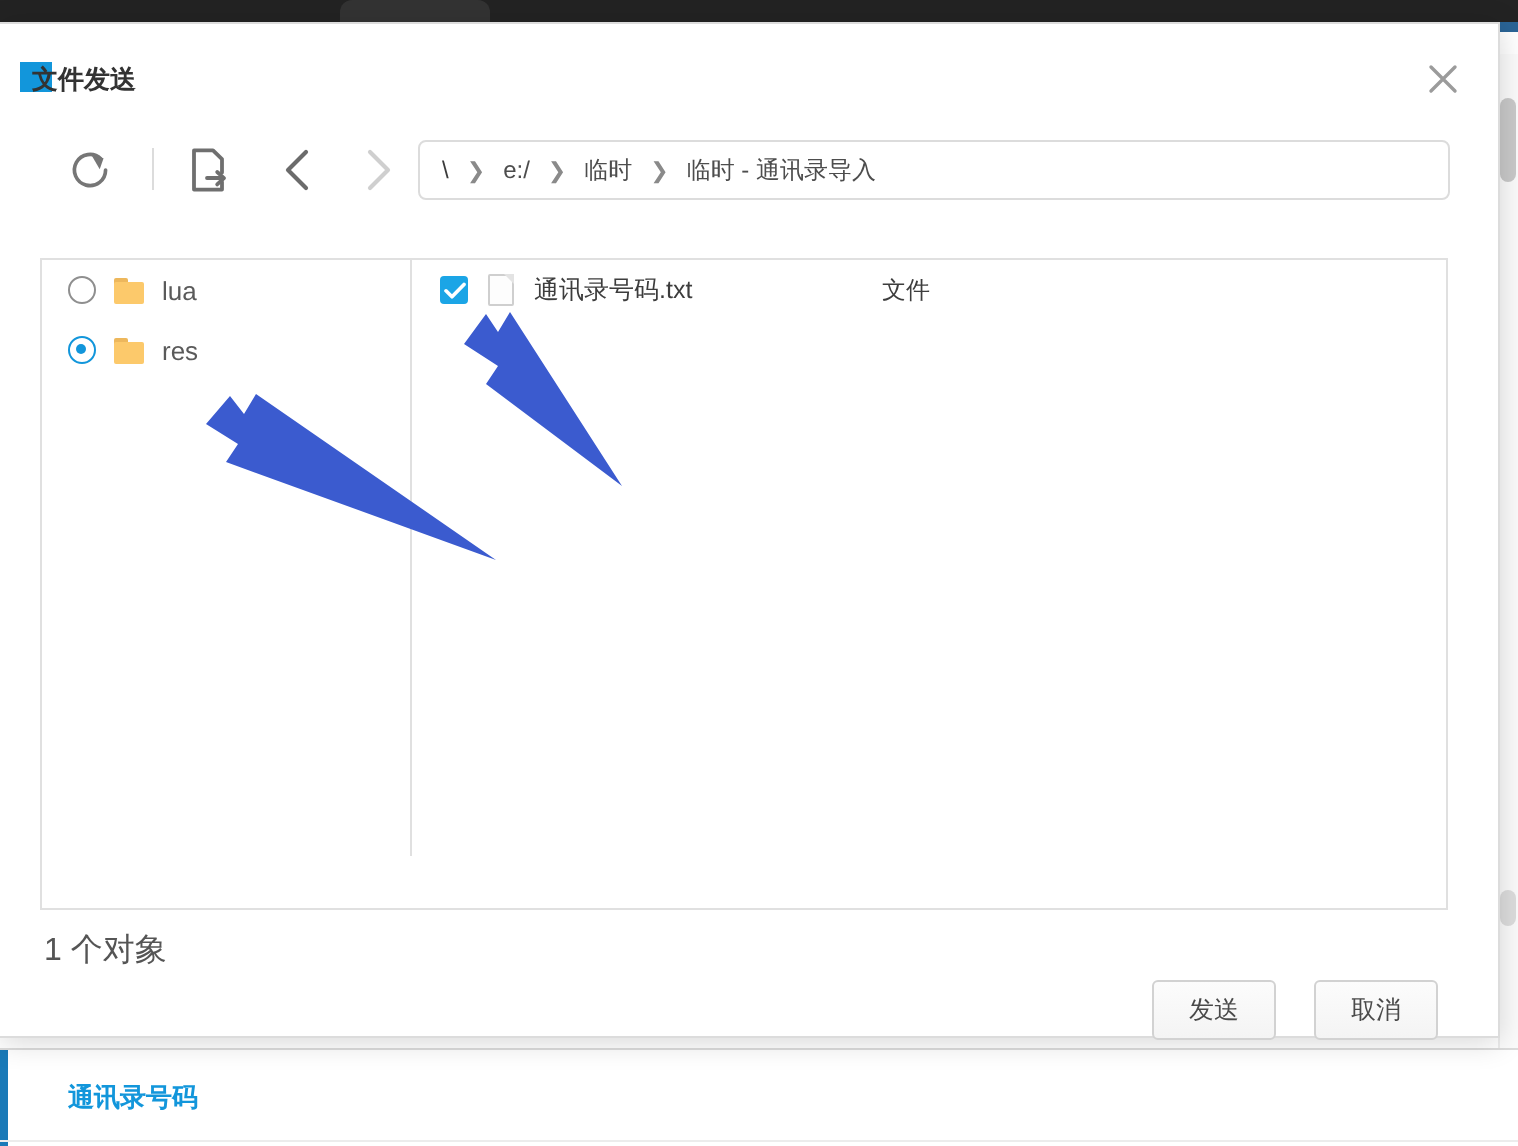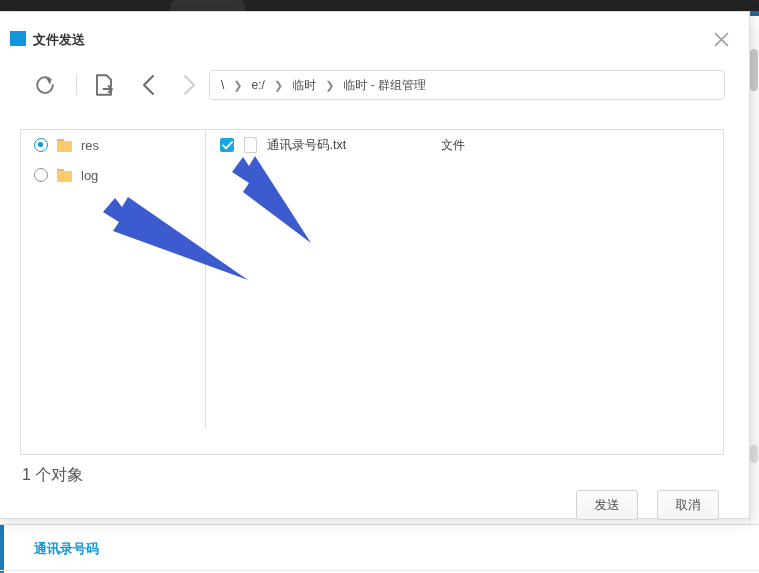--- a/index.html
+++ b/index.html
@@ -77,21 +77,21 @@
   }
 
   .dlg-title-row {
     position: absolute; left: 0; top: 0; width: 100%; height: 36px;
   }
   .dlg-title-icon {
     position: absolute; left: 10px; top: 19px; width: 16px; height: 15px;
     background: #1296db;
   }
   .dlg-title-text {
-    position: absolute; left: 33px; top: 19px;
+    position: absolute; left: 16px; top: 19px;
     font-size: 13px; color: #333333; font-weight: bold; white-space: nowrap;
   }
   .dlg-close {
     position: absolute; right: 16px; top: 15px;
     width: 24px; height: 24px; cursor: pointer;
     display: flex; align-items: center; justify-content: center;
   }
   .dlg-close svg { display: block; }
 
   
@@ -296,48 +296,48 @@
       </div>
     </div>
 
     <div class="pathbar">
       <span class="crumb root">\</span>
       <span class="crumb-sep">❯</span>
       <span class="crumb">e:/</span>
       <span class="crumb-sep">❯</span>
       <span class="crumb">临时</span>
       <span class="crumb-sep">❯</span>
-      <span class="crumb">临时 - 群组管理</span>
+      <span class="crumb">临时 - 通讯录导入</span>
     </div>
 
     <div class="table-wrap">
 
 
       <div class="body-row">
 
         <div class="folder-pane">
 
+          <div class="fitem">
+            <span class="radio"></span>
+            <span class="folder-ic" style="margin-left:9px">
+                <span class="tab"></span>
+                <span class="body"></span>
+              </span>
+            <span class="fitem-label">lua</span>
+          </div>
 
           <div class="fitem">
             <span class="radio sel"></span>
             <span class="folder-ic" style="margin-left:9px">
                 <span class="tab"></span>
                 <span class="body"></span>
               </span>
             <span class="fitem-label">res</span>
           </div>
 
-          <div class="fitem">
-            <span class="radio"></span>
-            <span class="folder-ic" style="margin-left:9px">
-                <span class="tab"></span>
-                <span class="body"></span>
-              </span>
-            <span class="fitem-label">log</span>
-          </div>
 
         </div>
 
         <div class="file-pane">
           <div class="fitem" style="">
             <span class="cbox">
               <svg width="11" height="9" viewBox="0 0 11 9">
                 <path d="M1 4.4 L4 7.4 L10 1.2" stroke="#ffffff" stroke-width="1.8" fill="none" stroke-linecap="round" stroke-linejoin="round"></path>
               </svg>
             </span>

